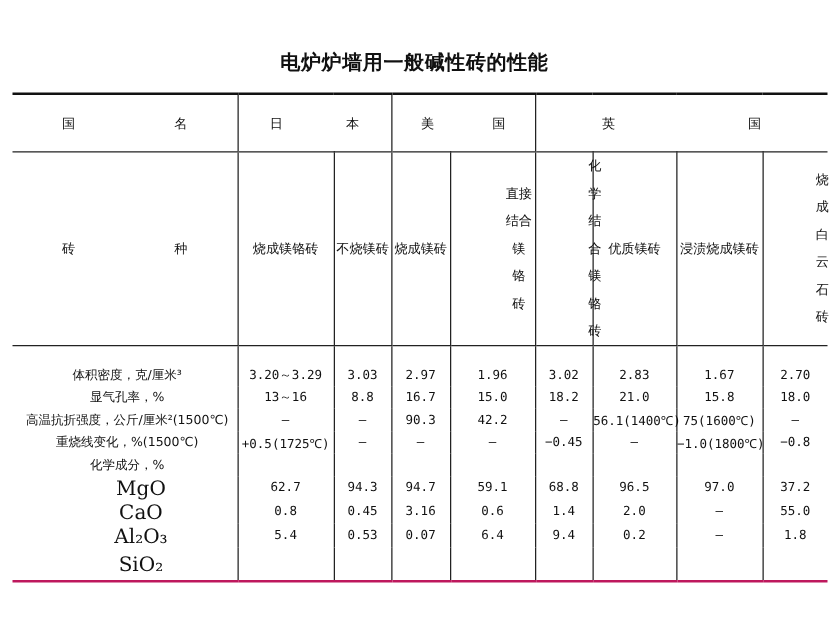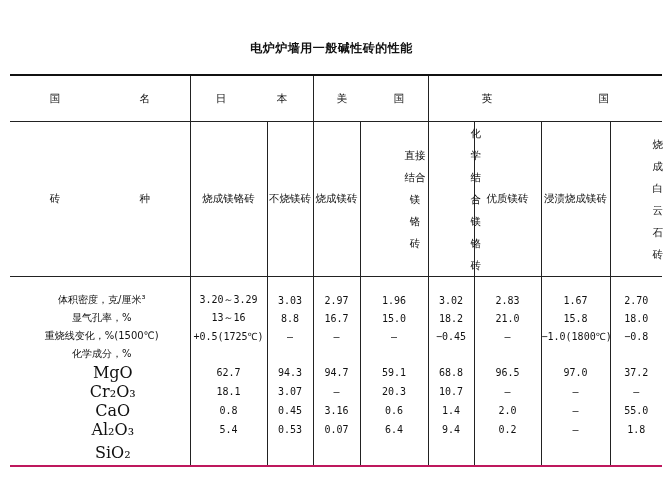--- a/index.html
+++ b/index.html
@@ -1,19 +1,19 @@
 <!DOCTYPE html>
 <html><head>
 <meta charset="utf-8">
 <style>
   html, body { margin: 0; padding: 0; background: #ffffff; }
   body { width: 663px; height: 501px; position: relative; overflow: hidden;
          font-family: "DejaVu Serif", "Liberation Serif", serif; color: #111; }
   .title { position: absolute; left: 0; width: 663px; top: 40px; text-align: center;
-           font-family: "DejaVu Sans", sans-serif; font-weight: bold; font-size: 12px; letter-spacing: 0.5px; }
+           font-family: "DejaVu Sans", sans-serif; font-weight: bold; font-size: 16px; letter-spacing: 0.5px; }
   table { position: absolute; left: 10px; top: 74px; width: 652px; border-collapse: collapse;
           font-size: 10.5px; table-layout: fixed; }
   td { padding: 0; vertical-align: middle; }
   thead tr.r1 td { height: 45px; border-top: 2px solid #111; border-bottom: 1px solid #222; }
   thead tr.r2 td { height: 45px; border-bottom: 1px solid #222; }
   thead td { text-align: center; font-family: "DejaVu Sans", sans-serif; font-size: 10.5px; }
   .vl { border-left: 1px solid #222; }
   tbody td { height: 18px; text-align: center; font-family: "DejaVu Sans Mono", monospace; font-size: 10px; }
   tbody td.lab { text-align: center; padding-left: 4px; font-family: "DejaVu Sans", sans-serif; font-size: 10px; }
   tbody td.chem { padding-left: 26px; font-family: "DejaVu Serif", serif; font-size: 16px; }
@@ -110,20 +110,31 @@
         <td class="vl">13～16</td>
         <td class="vl">8.8</td>
         <td class="vl">16.7</td>
         <td class="vl">15.0</td>
         <td class="vl">18.2</td>
         <td class="vl">21.0</td>
         <td class="vl">15.8</td>
         <td class="vl">18.0</td>
       </tr>
       <tr>
+        <td class="lab">高温抗折强度，公斤/厘米²(1500℃)</td>
+        <td class="vl">—</td>
+        <td class="vl">—</td>
+        <td class="vl">90.3</td>
+        <td class="vl">42.2</td>
+        <td class="vl">—</td>
+        <td class="vl">56.1(1400℃)</td>
+        <td class="vl">75(1600℃)</td>
+        <td class="vl">—</td>
+      </tr>
+      <tr>
         <td class="lab">重烧线变化，%(1500℃)</td>
         <td class="vl">+0.5(1725℃)</td>
         <td class="vl">—</td>
         <td class="vl">—</td>
         <td class="vl">—</td>
         <td class="vl">−0.45</td>
         <td class="vl">—</td>
         <td class="vl">−1.0(1800℃)</td>
         <td class="vl">−0.8</td>
       </tr>
@@ -141,31 +152,20 @@
       <tr>
         <td class="lab chem">MgO</td>
         <td class="vl">62.7</td>
         <td class="vl">94.3</td>
         <td class="vl">94.7</td>
         <td class="vl">59.1</td>
         <td class="vl">68.8</td>
         <td class="vl">96.5</td>
         <td class="vl">97.0</td>
         <td class="vl">37.2</td>
-      </tr>
-      <tr>
-        <td class="lab chem">Cr₂O₃</td>
-        <td class="vl">18.1</td>
-        <td class="vl">3.07</td>
-        <td class="vl">—</td>
-        <td class="vl">20.3</td>
-        <td class="vl">10.7</td>
-        <td class="vl">—</td>
-        <td class="vl">—</td>
-        <td class="vl">—</td>
       </tr>
       <tr>
         <td class="lab chem">CaO</td>
         <td class="vl">0.8</td>
         <td class="vl">0.45</td>
         <td class="vl">3.16</td>
         <td class="vl">0.6</td>
         <td class="vl">1.4</td>
         <td class="vl">2.0</td>
         <td class="vl">—</td>

